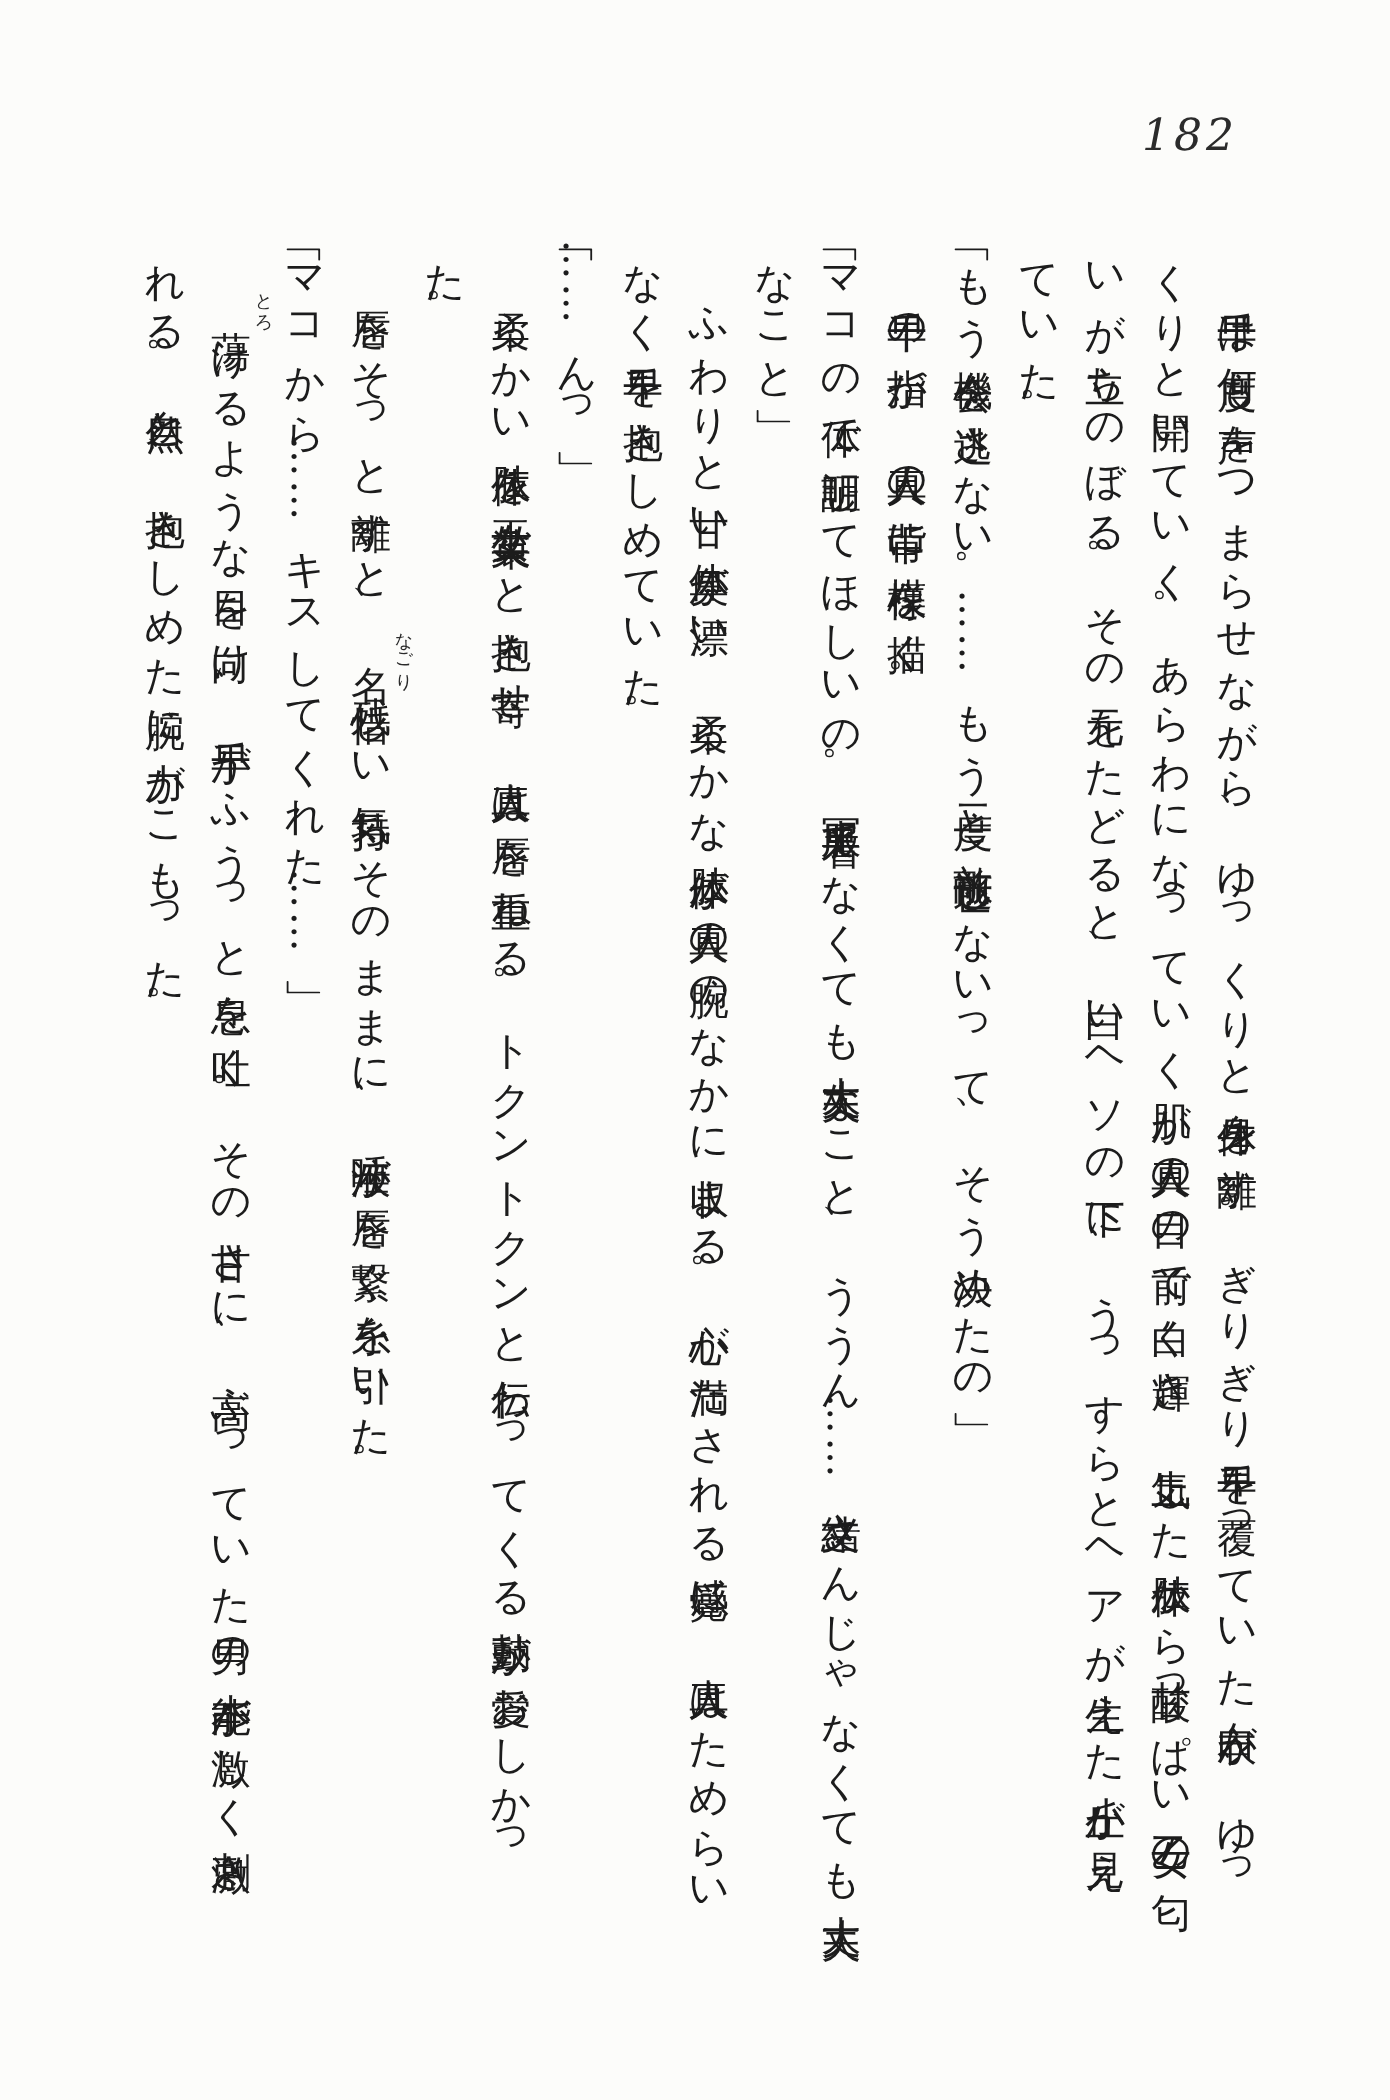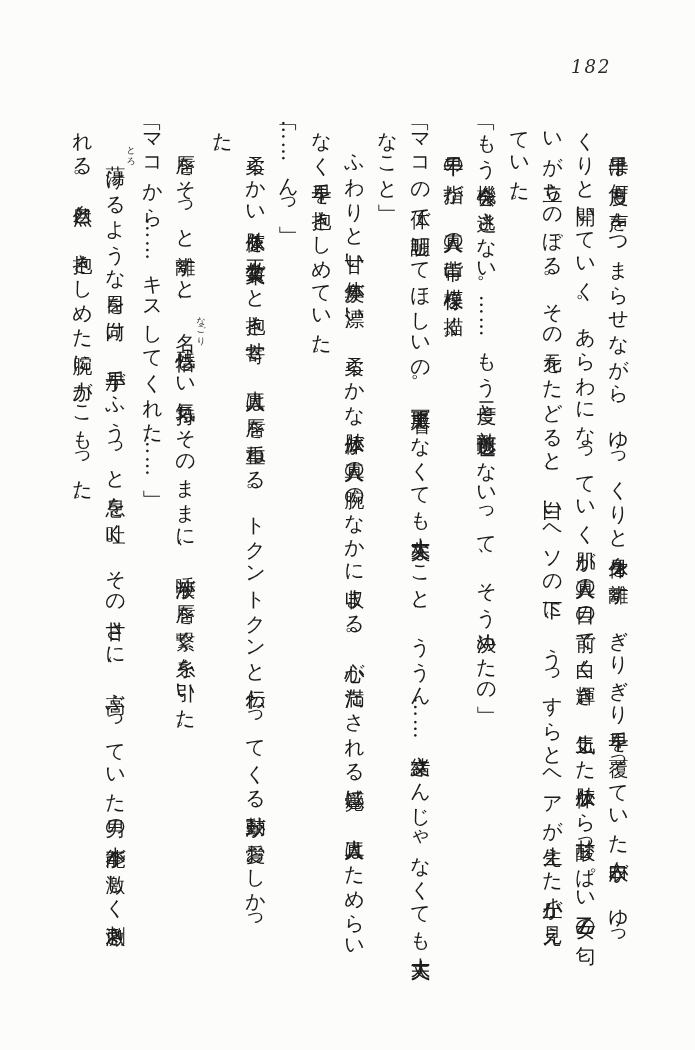--- a/index.html
+++ b/index.html
@@ -16,21 +16,21 @@
   }
   .page {
     position: absolute;
     inset: 0;
     background: #fcfcfa;
   }
   .page-number {
     position: absolute;
     top: 56px;
     left: 571px;
-    font-size: 18px;
+    font-size: 22px;
     font-style: italic;
     letter-spacing: 2px;
     color: #2b2b2b;
     font-family: "DejaVu Serif", "Liberation Serif", serif;
   }
   .text-block {
     position: absolute;
     top: 118px;
     right: 60px;
     height: 833px;

